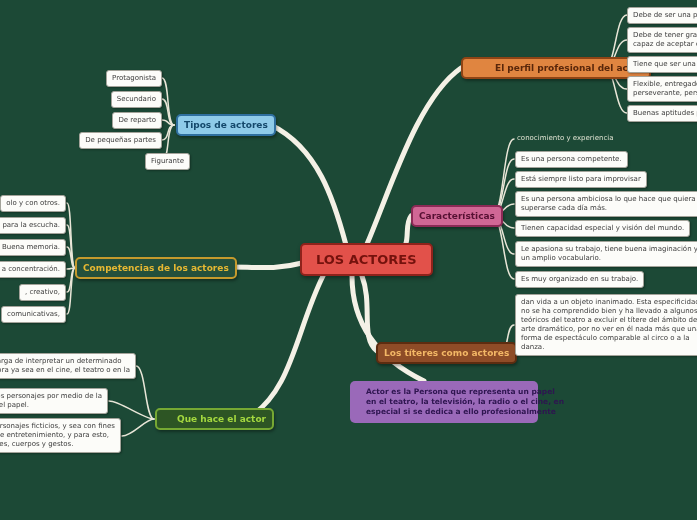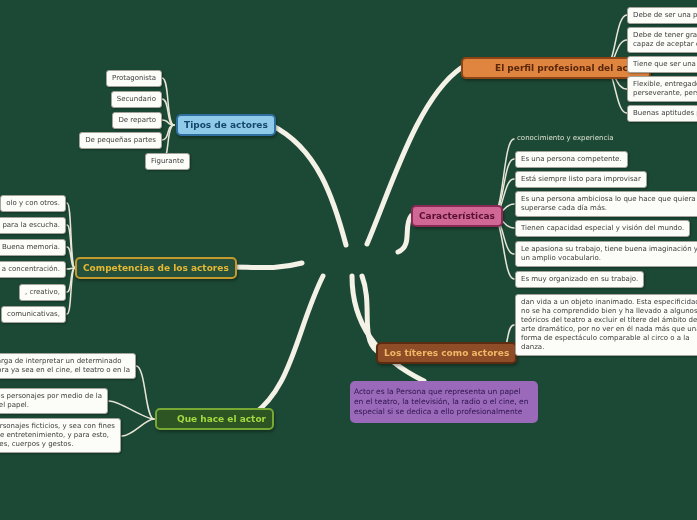--- a/index.html
+++ b/index.html
@@ -54,22 +54,22 @@
   }
 
   
   .n-tipos   { background:#8fcbe9; border-color:#2f6f9f; color:#14486b; }
   .n-perfil  { background:#e08540; border-color:#8f4415; color:#59260a; }
   .n-caract  { background:#d06795; border-color:#8c2a56; color:#571033; }
   .n-compet  { background:#24503c; border-color:#c59a2d; color:#e7b832; }
   .n-titeres { background:#8e4c27; border-color:#5c2c10; color:#f3b766; }
   .n-quehace { background:#2d5524; border-color:#76a833; color:#a4d83f;padding-left:20px; }
   .n-def     { background:#9a69b9; border-color:#5c3783; color:#2e1550;
-               font-weight:normal; font-size:7.5px; line-height:10px;
-               white-space:pre; text-align:left; padding:6px 4px;
+               font-weight:bold; font-size:7.5px; line-height:10px;
+               white-space:pre; text-align:left; padding:6px 16px;
                border-radius:5px; }
 
   
   .n-center  { left:300px; top:243px; }
   .n-tipos   { left:176px; top:114px; }
   .n-perfil  { left:461px; top:57px;padding-left:32px; }
   .n-caract  { left:411px; top:205px; }
   .n-compet  { left:75px;  top:257px; }
   .n-titeres { left:376px; top:342px; }
   .n-quehace { left:155px; top:408px; }
@@ -152,20 +152,21 @@
       <path d="M75 268 C70 268 72 314 67 314"></path>
 
       <path d="M154 419 C145 419 146 366 136 366"></path>
       <path d="M154 419 C144 419 120 401 109 401"></path>
       <path d="M154 419 C145 419 133 436 122 436"></path>
 
       <path d="M501 352 C509 352 506 325 514 325"></path>
     </g>
   </svg>
 
+  <div class="node center n-center">LOS ACTORES</div>
 
   <div class="node branch n-tipos">Tipos de actores</div>
   <div class="node branch n-perfil">El perfil profesional del actor</div>
   <div class="node branch n-compet">Competencias de los actores</div>
   <div class="node branch n-caract">Características</div>
   <div class="node branch n-titeres">Los títeres como actores</div>
   <div class="node branch n-quehace">Que hace el actor</div>
   <div class="node n-def">Actor es la Persona que representa un papel
 en el teatro, la televisión, la radio o el cine, en
 especial si se dedica a ello profesionalmente</div>

